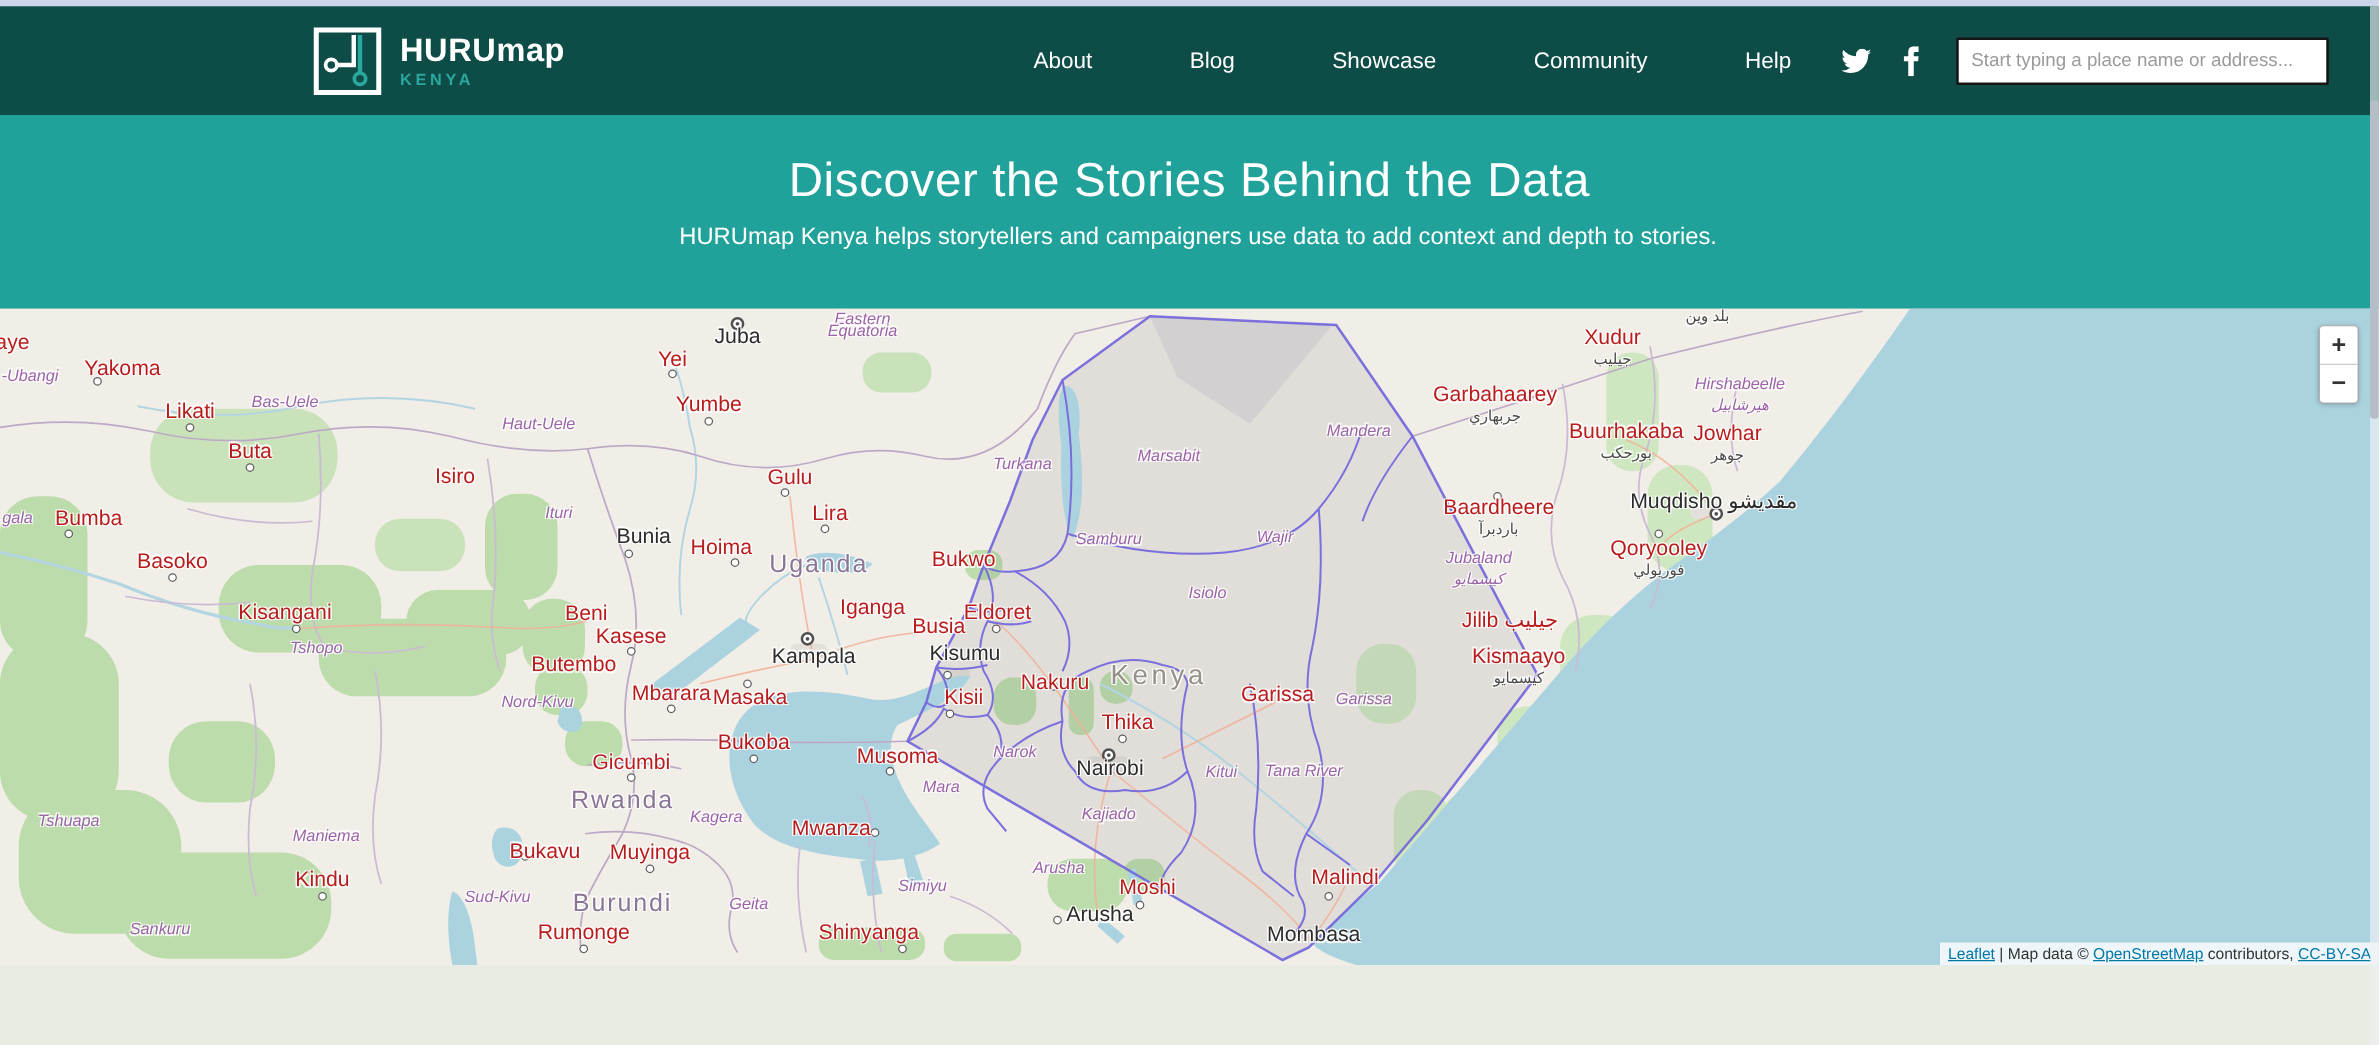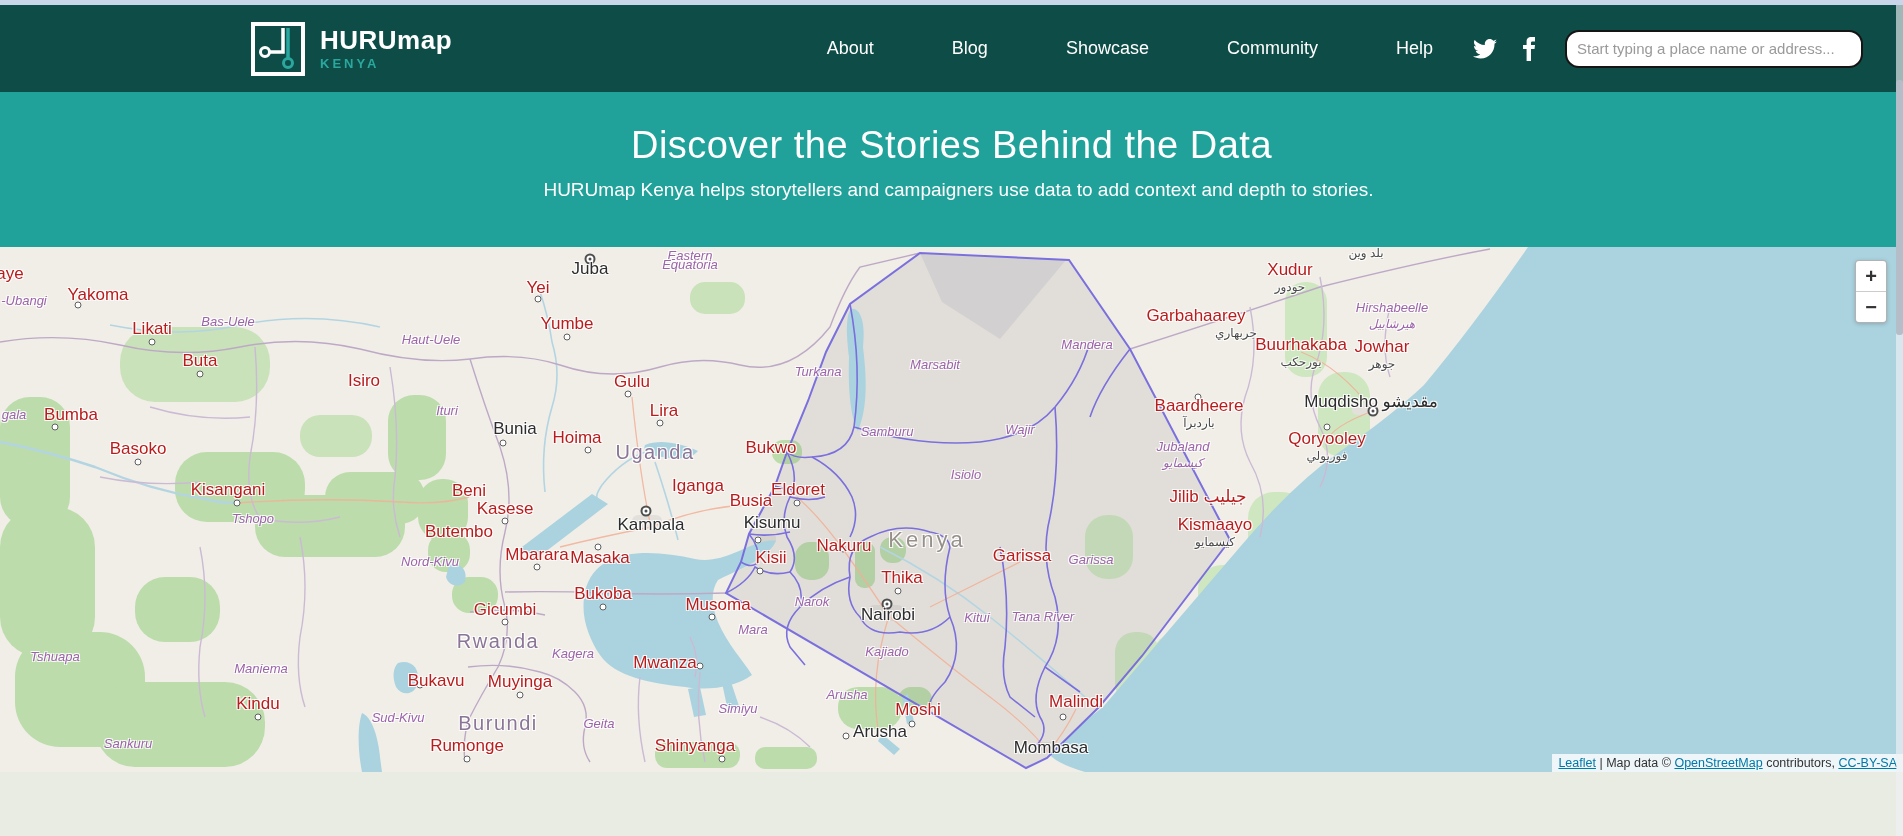--- a/index.html
+++ b/index.html
@@ -11,21 +11,21 @@
   .brand{display:flex;align-items:center;gap:14px;cursor:pointer;}
   .logo-svg{display:block;}
   .brand-text{display:flex;flex-direction:column;line-height:1;}
   .brand-name{color:#fff;font-size:26px;font-weight:bold;letter-spacing:.5px;}
   .brand-sub{color:#2aa79e;font-size:13px;font-weight:bold;letter-spacing:3px;margin-top:4px;}
   nav.main-nav{margin-left:auto;display:flex;align-items:center;gap:34px;}
   nav.main-nav a{color:#fff;text-decoration:none;font-size:18px;margin-left:44px;}
   .social{display:flex;align-items:center;gap:26px;margin:0 30px 0 40px;}
   .social svg{display:block;}
   .search-wrap{width:298px;}
-  .search-input{width:100%;height:38px;box-sizing:border-box;border:2px solid #151515;border-radius:14px;font-size:15px;padding:0 10px;color:#333;background:#fff;outline:none;font-family:"Liberation Sans",sans-serif;}
+  .search-input{width:100%;height:38px;box-sizing:border-box;border:2px solid #151515;border-radius:1px;font-size:15px;padding:0 10px;color:#333;background:#fff;outline:none;font-family:"Liberation Sans",sans-serif;}
   .search-input::placeholder{color:#9a9a9a;}
   
   .hero{height:155px;background:#20a29a;text-align:center;color:#fff;box-sizing:border-box;}
   .hero h1{margin:0;padding-top:32px;font-size:38px;font-weight:500;letter-spacing:.5px;}
   .hero p{margin:12px 0 0;font-size:19px;font-weight:400;padding-left:14px;}
   
   .map{position:relative;height:525px;background:#f1eee8;overflow:hidden;}
   .map svg.base{position:absolute;left:0;top:0;}
   .lbl{position:absolute;transform:translate(-50%,-50%);white-space:nowrap;z-index:5;
        text-shadow:-1px -1px 0 rgba(255,255,255,.85),1px -1px 0 rgba(255,255,255,.85),-1px 1px 0 rgba(255,255,255,.85),1px 1px 0 rgba(255,255,255,.85);}
@@ -312,23 +312,23 @@
       <div class="lbl region" style="left: 966px; top: 227px;">Isiolo</div>
       <div class="lbl region" style="left: 1020px; top: 182px;">Wajir</div>
       <div class="lbl region" style="left: 1087px; top: 97px;">Mandera</div>
       <div class="lbl region" style="left: 847px; top: 447px;">Arusha</div>
       <div class="lbl city" style="left: 918px; top: 463px;">Moshi</div>
       <div class="lbl city-lg" style="left: 880px; top: 485px;">Arusha</div>
       <div class="lbl city" style="left: 1076px; top: 455px;">Malindi</div>
       <div class="lbl city-lg" style="left: 1051px; top: 501px;">Mombasa</div>
       <div class="lbl city ar" style="left: 1366px; top: 6px;">بلد وين</div>
       <div class="lbl city" style="left: 1290px; top: 23px;">Xudur</div>
-      <div class="lbl city ar" style="left: 1290px; top: 40px;">حودور</div>
+      <div class="lbl city ar" style="left: 1290px; top: 40px;">جيليب</div>
       <div class="lbl city" style="left: 1196px; top: 69px;">Garbahaarey</div>
-      <div class="lbl city ar" style="left: 1196px; top: 86px; margin-left: 40px;">جربهاري</div>
+      <div class="lbl city ar" style="left: 1196px; top: 86px;">جربهاري</div>
       <div class="lbl region" style="left: 1392px; top: 60px;">Hirshabeelle</div>
       <div class="lbl region ar" style="left: 1392px; top: 77px;">هيرشابيل</div>
       <div class="lbl city" style="left: 1301px; top: 98px;">Buurhakaba</div>
       <div class="lbl city ar" style="left: 1301px; top: 115px;">بورحكب</div>
       <div class="lbl city" style="left: 1382px; top: 100px;">Jowhar</div>
       <div class="lbl city ar" style="left: 1382px; top: 117px;">جوهر</div>
       <div class="lbl city-lg" style="left: 1371px; top: 154px;">Muqdisho مقديشو</div>
       <div class="lbl city" style="left: 1199px; top: 159px;">Baardheere</div>
       <div class="lbl city ar" style="left: 1199px; top: 176px;">باردبرآ</div>
       <div class="lbl city" style="left: 1327px; top: 192px;">Qoryooley</div>

